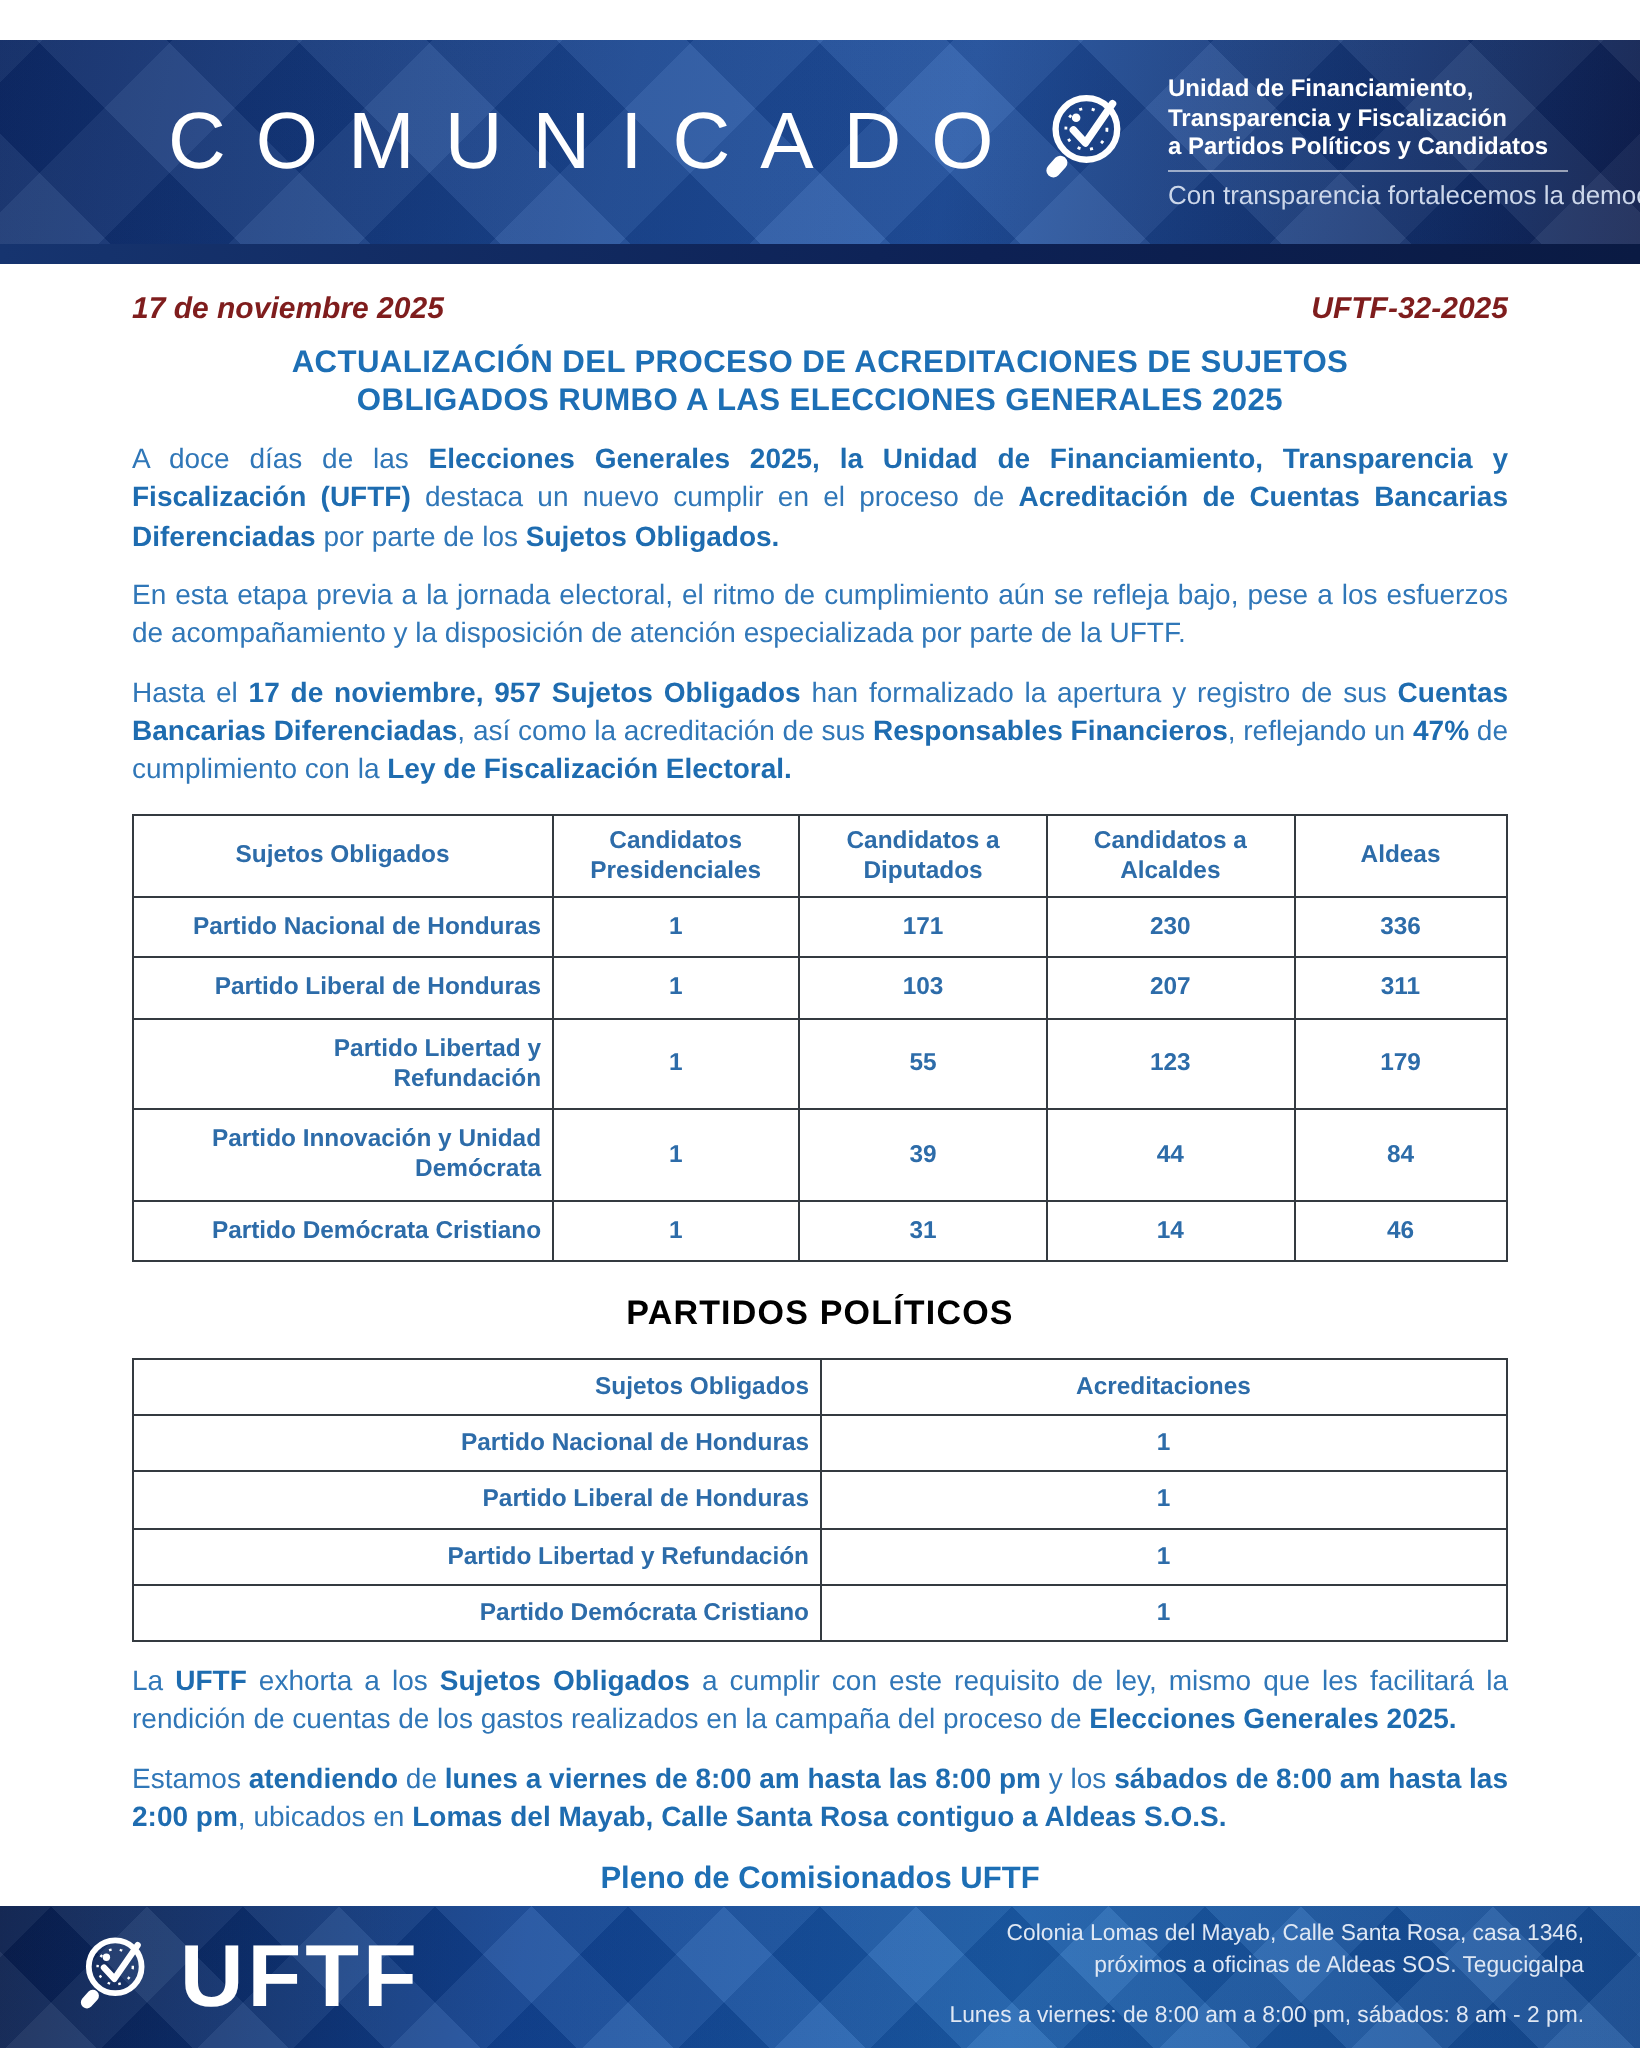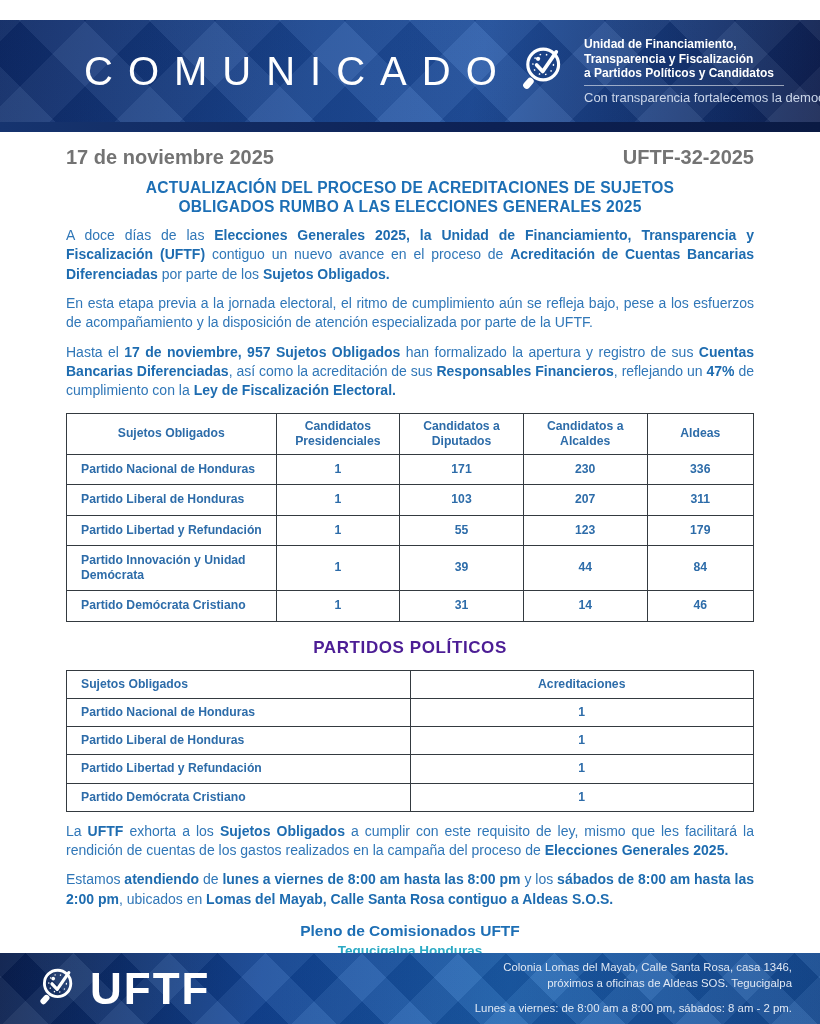--- a/index.html
+++ b/index.html
@@ -31,47 +31,47 @@
   .logo-texts { max-width:200px; }
   .logo-line { color:#ffffff; font-weight:bold; font-size:12px; line-height:1.22; white-space:nowrap; }
   .logo-tagline {
     color:#ccd7ea; font-size:13px; margin-top:4px; padding-top:4px;
     border-top:1px solid rgba(255,255,255,0.55); white-space:nowrap;
   }
 
   
   .content { padding:14px 66px 0 66px; }
   .meta-row { display:flex; justify-content:space-between; align-items:baseline; }
-  .meta-row div { color:#737373; font-weight:bold; font-size:20px; }
+  .meta-row div { color:#7f1d1d; font-weight:bold; font-size:15px;font-style:italic; }
   .doc-title {
     text-align:center; color:#1d6fb5; font-weight:bold; font-size:15.6px;
     line-height:1.22; margin:9px auto 0; max-width:600px; letter-spacing:0.2px;
   }
   p.body {
     color:#3077b8; font-size:14px; line-height:1.38; text-align:justify; margin-top:10px;
   }
   p.body b { color:#1e6cb0; }
 
   table { width:100%; border-collapse:collapse; }
   .tbl { margin-top:12px; }
   .tbl th, .tbl td {
     border:1px solid #343a40; color:#2d6ca9; font-weight:bold; font-size:12.2px;
     text-align:center; vertical-align:middle; padding:7px 5px; line-height:1.25;
   }
-  .tbl td:first-child, .t2 th:first-child { text-align:left; padding-left:14px; }
+  .tbl td:first-child, .t2 th:first-child { text-align:right; padding-left:28px; }
   .t1 th { padding:5px 4px; height:38px; }
   .t1 td { height:30px; }
   .t1 col.c-name  { width:30.5%; }
   .t1 col.c-num   { width:18%; }
   .t1 col.c-total { width:15.5%; }
   .t2 col { width:50%; }
   .t2 th, .t2 td { height:28px; padding:6px 5px; }
 
   .section-heading {
-    text-align:center; color:#4c1d95; font-weight:bold; font-size:17px;
+    text-align:center; color:#000000; font-weight:bold; font-size:17px;
     letter-spacing:0.6px; margin-top:16px;
   }
   .sig-name { text-align:center; color:#1d6fb5; font-weight:bold; font-size:15.5px; margin-top:13px; }
   .sig-city { text-align:center; color:#2aa9c4; font-weight:bold; font-size:13.5px; margin-top:3px; }
 
   
   .footer {
     position:absolute; left:0; right:0; bottom:0; height:71px;
     display:flex; align-items:center; padding:0 28px 0 36px;
     background-image:
@@ -115,21 +115,21 @@
 
   <div class="content">
 
     <div class="meta-row">
       <div>17 de noviembre 2025</div>
       <div>UFTF-32-2025</div>
     </div>
 
     <div class="doc-title">ACTUALIZACIÓN DEL PROCESO DE ACREDITACIONES DE SUJETOS OBLIGADOS RUMBO A LAS ELECCIONES GENERALES 2025</div>
 
-    <p class="body"><span>A doce días de las </span><b>Elecciones Generales 2025, la Unidad de Financiamiento, Transparencia y Fiscalización (UFTF)</b><span> contiguo un nuevo avance en el proceso de </span><b>Acreditación de Cuentas Bancarias Diferenciadas</b><span> por parte de los </span><b>Sujetos Obligados.</b></p>
+    <p class="body"><span>A doce días de las </span><b>Elecciones Generales 2025, la Unidad de Financiamiento, Transparencia y Fiscalización (UFTF)</b><span> destaca un nuevo cumplir en el proceso de </span><b>Acreditación de Cuentas Bancarias Diferenciadas</b><span> por parte de los </span><b>Sujetos Obligados.</b></p>
     <p class="body"><span>En esta etapa previa a la jornada electoral, el ritmo de cumplimiento aún se refleja bajo, pese a los esfuerzos de acompañamiento y la disposición de atención especializada por parte de la UFTF.</span></p>
     <p class="body"><span>Hasta el </span><b>17 de noviembre, 957 Sujetos Obligados</b><span> han formalizado la apertura y registro de sus </span><b>Cuentas Bancarias Diferenciadas</b><span>, así como la acreditación de sus </span><b>Responsables Financieros</b><span>, reflejando un </span><b>47%</b><span> de cumplimiento con la </span><b>Ley de Fiscalización Electoral.</b></p>
 
     <table class="tbl t1">
       <colgroup>
         <col class="c-name">
           <col class="c-num">
           <col class="c-num">
           <col class="c-num">
           <col class="c-total">

